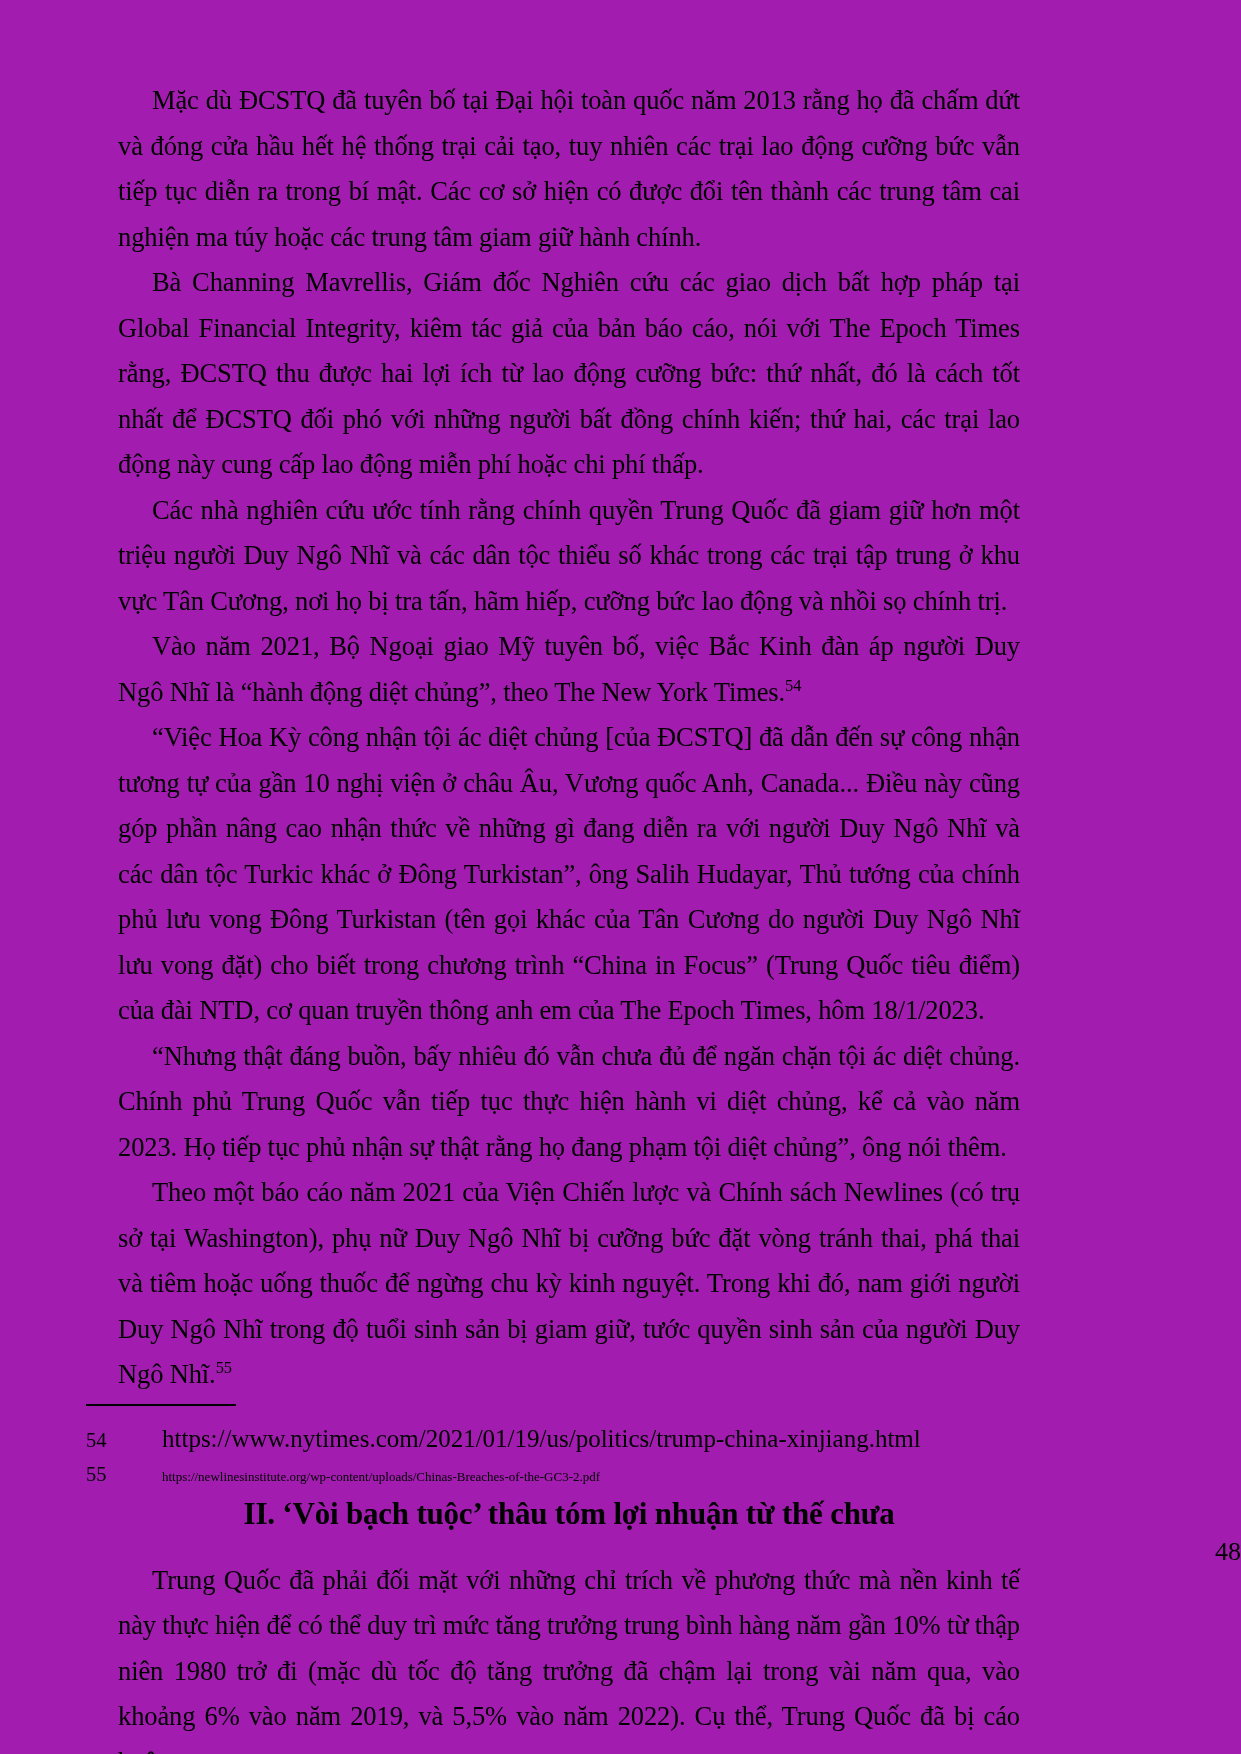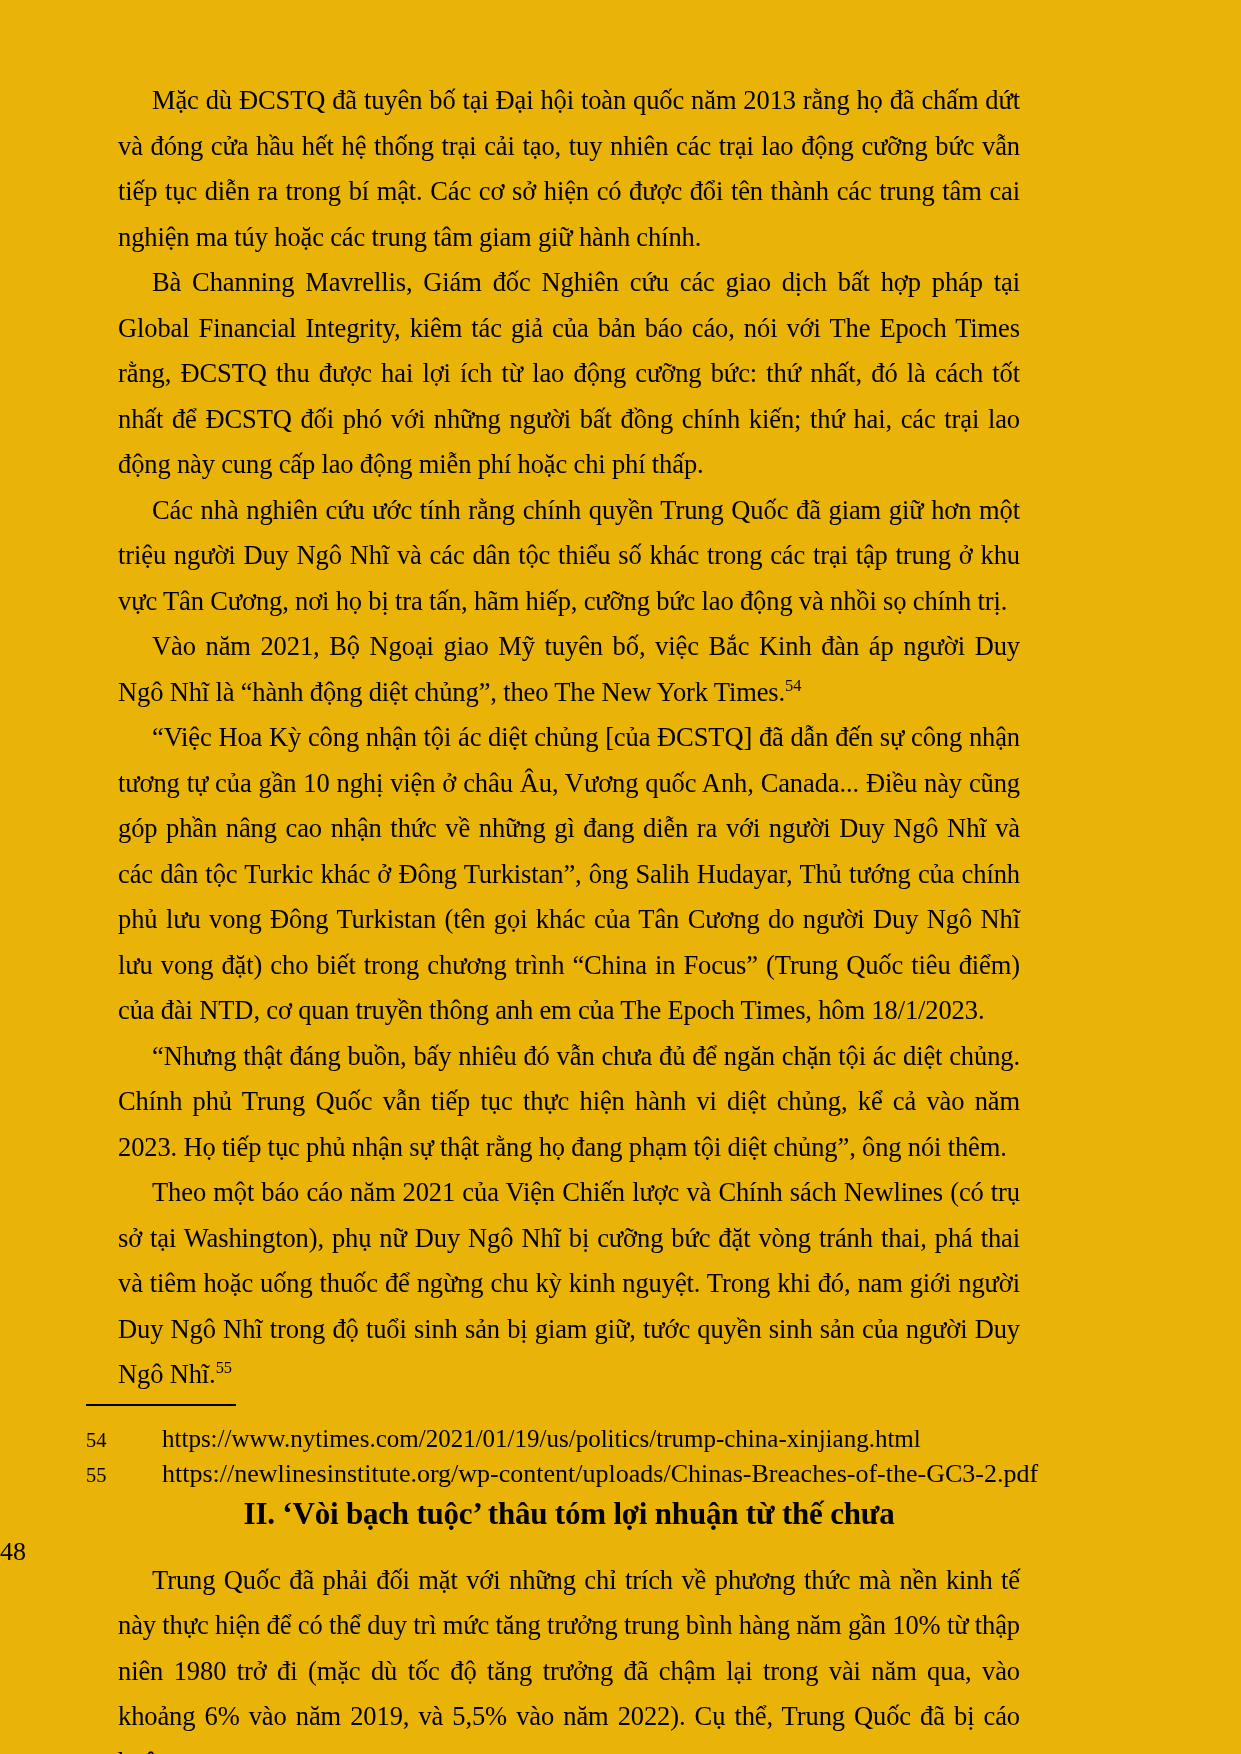--- a/index.html
+++ b/index.html
@@ -4,21 +4,21 @@
 <style>
   html, body {
     margin: 0;
     padding: 0;
     background: #ffffff;
   }
   .page {
     position: relative;
     width: 1241px;
     height: 1754px;
-    background: #eab308;
+    background: #a21caf;
     box-sizing: border-box;
     padding: 0;
     overflow: hidden;
     font-family: "Liberation Serif", "DejaVu Serif", serif;
     color: #000000;
   }
   .content {
     position: absolute;
     left: 118px;
     top: 78px;
@@ -74,27 +74,27 @@
   }
   .fn-row .fn-num {
     width: 76px;
     flex: 0 0 76px;
     font-size: 20.5px;
   }
   .fn-row .fn-text {
     flex: 1 1 auto;
   }
   .fn-row.fn-54 .fn-text { font-size: 25px; }
-  .fn-row.fn-55 .fn-text { font-size: 26px; }
+  .fn-row.fn-55 .fn-text { font-size: 13px; }
   .page-number {
     position: absolute;
     left: 0;
     right: 0;
     top: 1536px;
-    text-align: left;
+    text-align: right;
     font-size: 26px;
     line-height: 32px;
   }
 </style>
 </head>
 <body>
 
 <div class="page">
 
   <div class="content">

